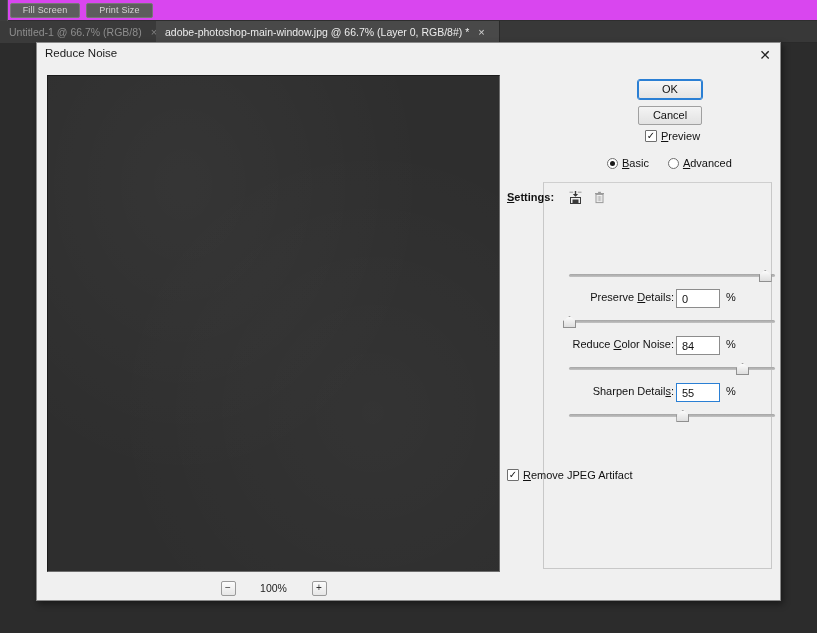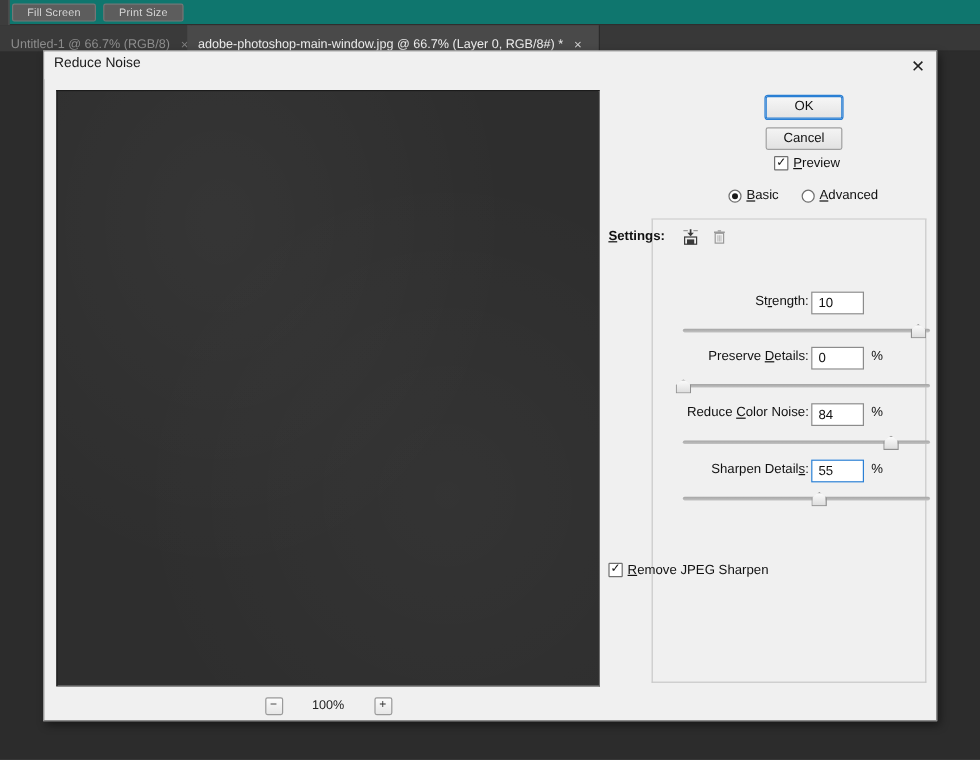--- a/index.html
+++ b/index.html
@@ -10,21 +10,21 @@
     font-family: "Liberation Sans", sans-serif;
   }
   body { background: #2b2b2b; }
 
   
   #app-root { position: absolute; inset: 0; background: #2b2b2b; }
 
   
   #options-bar {
     position: absolute; left: 0; top: 0; width: 817px; height: 21px;
-    background: #0f766e;
+    background: #d946ef;
     border-bottom: 1px solid #2e2e2e;
   }
   #options-bar .left-gutter {
     position: absolute; left: 0; top: 0; width: 8px; height: 21px;
     background: #3d3d3d; border-right: 1px solid #535353;
   }
   .opt-btn {
     position: absolute; top: 3px; height: 15px;
     background: #5d5d5d;
     border: 1px solid #767676;
@@ -39,21 +39,21 @@
   #print-size-btn  { left: 86px; width: 67px; }
 
   
   #tab-bar {
     position: absolute; left: 0; top: 21px; width: 817px; height: 22px;
     background: #383838;
     border-bottom: 1px solid #2a2a2a;
   }
   .doc-tab {
     position: absolute; top: 0; height: 22px;
-    display: flex; align-items: flex-end;
+    display: flex; align-items: center;
     padding: 0 7px 0 9px;
     font-size: 10.5px;
     white-space: nowrap;
   }
   .doc-tab .tab-close {
     margin-left: 9px; font-size: 11px; line-height: 10px; opacity: .85;
   }
   #tab-untitled {
     left: 0; width: 160px;
     background: #3a3a3a; color: #8d8d8d;
@@ -335,25 +335,20 @@
         <svg width="15" height="15" viewBox="0 0 15 15" aria-hidden="true">
           <rect x="4" y="4.4" width="7" height="8.2" fill="none" stroke="#9a9a9a" stroke-width="1"></rect>
           <path d="M3 3.6 L12 3.6" stroke="#9a9a9a" stroke-width="1.2"></path>
           <path d="M6.1 2.4 L8.9 2.4" stroke="#9a9a9a" stroke-width="1.2"></path>
           <path d="M6.2 6 L6.2 11.2 M7.5 6 L7.5 11.2 M8.8 6 L8.8 11.2" stroke="#bdbdbd" stroke-width=".9"></path>
         </svg>
       </div>
     </div>
 
     <div class="slider-row" id="slider-row-0" style="top:200px">
-      <div class="slider-head">
-        <span class="slider-label"><span>St</span><span class="ul">r</span><span>ength:</span></span>
-        <div class="num-field">10</div>
-        <span class="pct-sign"></span>
-      </div>
       <div class="slider-track-wrap">
         <div class="slider-track"></div>
         <div class="slider-thumb" style="left: 95%;"></div>
       </div>
     </div>
 
     <div class="slider-row" id="slider-row-1" style="top:246px">
       <div class="slider-head">
         <span class="slider-label"><span>Preserve </span><span class="ul">D</span><span>etails:</span></span>
         <div class="num-field">0</div>
@@ -384,17 +379,17 @@
         <span class="pct-sign">%</span>
       </div>
       <div class="slider-track-wrap">
         <div class="slider-track"></div>
         <div class="slider-thumb" style="left: 55%;"></div>
       </div>
     </div>
 
     <div id="jpeg-artifact-row">
       <span class="cbox">✓</span>
-      <span><span class="ul">R</span><span>emove JPEG Sharpen</span></span>
+      <span><span class="ul">R</span><span>emove JPEG Artifact</span></span>
     </div>
 
   </div>
 </div>
 
 </body></html>

